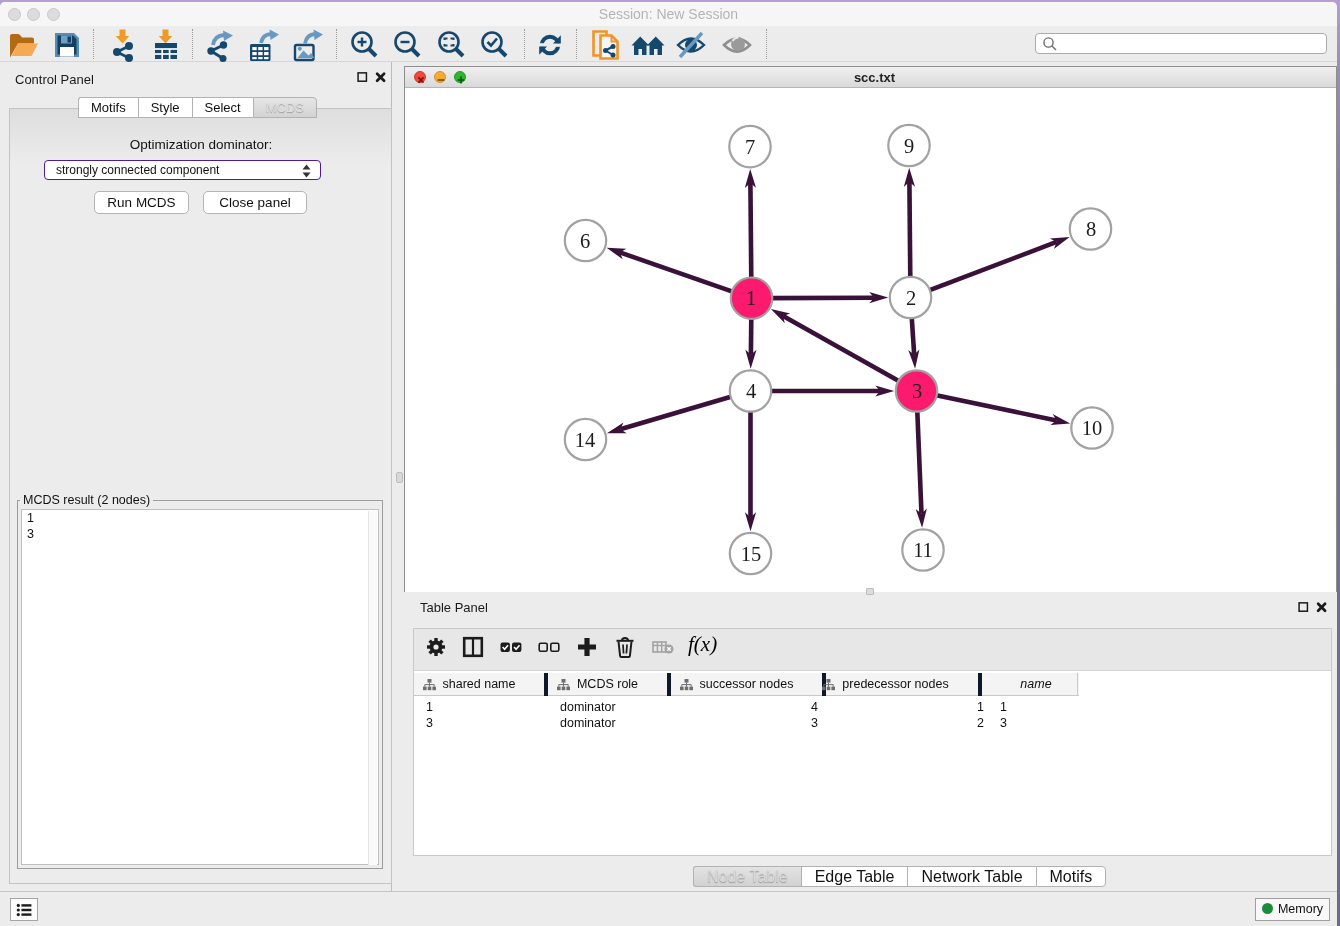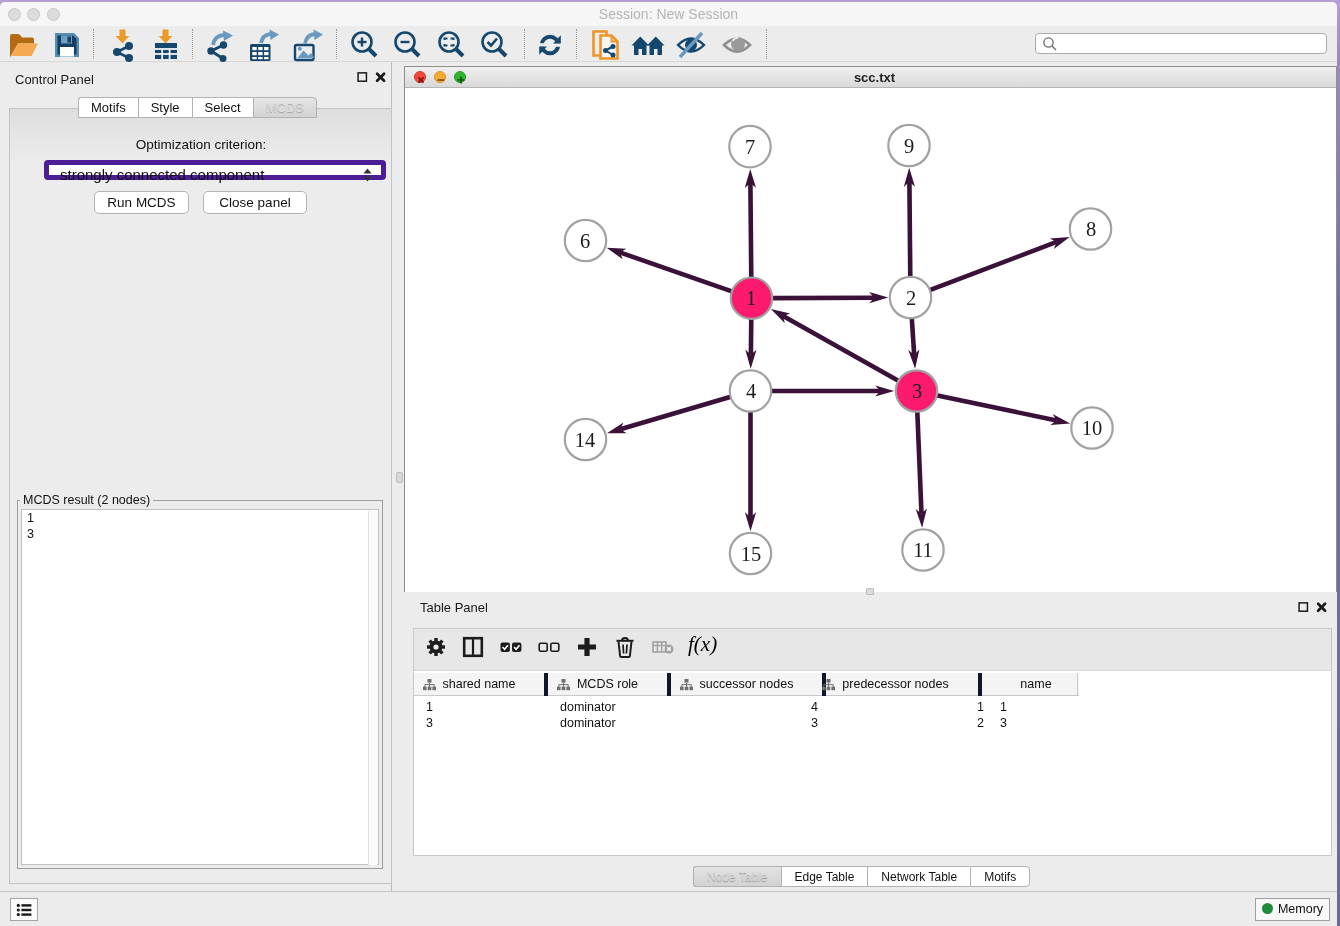--- a/index.html
+++ b/index.html
@@ -19,42 +19,42 @@
 
 #cpanel { position:absolute; left:0; top:60px; width:392px; height:829px; background:#ececec; border-right:1px solid #bcbcbc; }
 #cphead { position:absolute; left:15px; top:10px; font-size:13px; color:#1a1a1a; }
 .paneicons { position:absolute; right:7px; top:9px; width:34px; height:13px; }
 #cptabs { position:absolute; left:78px; top:35px; height:21px; font-size:13px; }
 .tab { float:left; border:1px solid #b2b2b2; border-right:none; background:#fff; height:21px; line-height:20px; padding:0 12px; color:#111; }
 .tab.first { border-radius:3px 0 0 0; }
 .tab.sel { background:linear-gradient(#e6e6e6,#d3d3d3); color:#dedede; text-shadow:0 1px 1px #9d9d9d; border-right:1px solid #b2b2b2; border-radius:0 4px 0 0; }
 #cpbody { position:absolute; left:9px; top:46px; width:383px; height:776px; border:1px solid #c3c3c3; background:linear-gradient(#dedede, #ececec 55px); }
 #optlabel { position:absolute; left:9px; top:75px; width:384px; text-align:center; font-size:13.5px; color:#111; }
-#dropdown { position:absolute; left:44px; top:98px; width:342px; height:20px; background:#fff; border:5px solid #4c1d95; border-radius:4px; font-size:15px; color:#111; line-height:19px; padding-left:11px; }
+#dropdown { position:absolute; left:44px; top:98px; width:277px; height:20px; background:#fff; border:1px solid #4c1d95; border-radius:4px; font-size:12px; color:#111; line-height:19px; padding-left:11px; }
 .btn { position:absolute; top:129px; height:23px; background:#fff; border:1px solid #b4b4b4; border-radius:5px; font-size:13.5px; color:#111; text-align:center; line-height:21px; }
 #fieldset { position:absolute; left:17px; top:438px; width:366px; height:369px; border:1px solid #9d9d9d; }
 #fslegend { position:absolute; left:2px; top:-8px; background:#ececec; padding:0 3px; font-size:12.5px; color:#111; }
 #fsbox { position:absolute; left:3px; top:8px; width:358px; height:356px; background:#fff; border:1px solid #c0c0c0; font-size:12.5px; color:#111; }
 #fsscroll { position:absolute; right:1px; top:1px; width:9px; height:354px; background:#fafafa; border-left:1px solid #e3e3e3; }
 
 #netwin { position:absolute; left:404px; top:64px; width:933px; height:526px; border:1px solid #8e8e8e; border-bottom:none; background:#fff; }
 #nettitle { position:absolute; left:0; top:0; width:100%; height:21px; background:linear-gradient(#f0f0f0,#d9d9d9); border-bottom:1px solid #b5b5b5; }
 #nettitle .txt { position:absolute; width:100%; left:4px; text-align:center; top:3px; font-size:13px; font-weight:bold; color:#222; }
 .mac { position:absolute; top:4px; width:12px; height:12px; border-radius:50%; }
 #netcanvas { position:absolute; left:0; top:22px; width:931px; height:504px; background:#fff; }
 
 #tpanel { position:absolute; left:404px; top:590px; width:933px; height:299px; background:#ececec; }
 #tphead { position:absolute; left:16px; top:8px; font-size:13px; color:#1a1a1a; }
 #tbox { position:absolute; left:9px; top:36px; width:919px; height:228px; background:#fff; border:1px solid #c9c9c9; }
 #ttoolbar { position:absolute; left:0px; top:0px; width:100%; height:42px; background:#e7e7e7; border-bottom:1px solid #d4d4d4; }
 #thead { position:absolute; left:0; top:44px; width:665px; height:23px; background:#f4f4f4; border-bottom:1px solid #c9c9c9; font-size:12.5px; color:#111; }
 .hcell { position:absolute; top:0; height:23px; border-right:4px solid #0f172a; text-align:center; line-height:22px; }
 .hicon { position:absolute; left:9px; top:6px; }
 .trow { position:absolute; font-size:12.5px; color:#111; height:16px; line-height:16px; }
-#ttabs { position:absolute; left:289px; top:274px; height:22px; font-size:12px; }
+#ttabs { position:absolute; left:289px; top:274px; height:22px; font-size:16px; }
 .ttab { float:left; border:1px solid #b2b2b2; border-right:none; background:#fff; height:21px; line-height:20px; padding:0 13px; color:#111; }
 .ttab.sel { background:linear-gradient(#e3e3e3,#d2d2d2); color:#d8d8d8; text-shadow:0 1px 1px #969696; border-radius:3px 0 0 3px; }
 .ttab.last { border-right:1px solid #b2b2b2; border-radius:0 4px 4px 0; }
 
 #statusbar { position:absolute; left:0; top:889px; width:1337px; height:33px; background:#ececec; border-top:1px solid #c4c4c4; }
 #memtbn { position:absolute; right:7px; top:6px; width:75px; height:23px; background:#f8f8f8; border:1px solid #9f9f9f; font-size:12.5px; color:#111; text-align:center; line-height:21px; }
 #listbtn { position:absolute; left:10px; top:6px; width:28px; height:23px; background:#fbfbfb; border:1px solid #a5a5a5; }
 </style>
 </head>
 <body>
@@ -213,21 +213,21 @@
           <line x1="30" y1="3" x2="22.5" y2="10.5"></line>
         </g>
     </svg>
     <div id="cpbody"></div>
     <div id="cptabs">
       <div class="tab first">Motifs</div>
         <div class="tab">Style</div>
         <div class="tab">Select</div>
         <div class="tab sel">MCDS</div>
     </div>
-    <div id="optlabel">Optimization criterion:</div>
+    <div id="optlabel">Optimization dominator:</div>
     <div id="dropdown">strongly connected component<svg style="position:absolute;right:8px;top:3px" width="11" height="14" viewBox="0 0 11 14">
           <path d="M5.5,0.5 L9.5,5.5 H1.5 z" fill="#333"></path>
           <path d="M5.5,13.5 L9.5,8.5 H1.5 z" fill="#333"></path>
         </svg></div>
     <div class="btn" style="left:94px;width:95px;">Run MCDS</div>
     <div class="btn" style="left:203px;width:104px;">Close panel</div>
     <div id="fieldset">
       <div id="fslegend">MCDS result (2 nodes)</div>
       <div id="fsbox">
           <div style="padding:0 0 0 5px;line-height:16px;">1<br>3</div>
@@ -431,21 +431,21 @@
                 <rect x="9.4" y="7.6" width="3.6" height="3.6"></rect>
               </g>
               <g stroke="#6e6e6e" stroke-width="1">
                 <line x1="6.5" y1="3.6" x2="6.5" y2="5.6"></line>
                 <line x1="1.8" y1="5.6" x2="11.2" y2="5.6"></line>
                 <line x1="6.5" y1="5.6" x2="6.5" y2="7.6"></line>
                 <line x1="11.2" y1="5.6" x2="11.2" y2="7.6"></line>
                 <line x1="1.8" y1="5.6" x2="1.8" y2="7.6"></line>
               </g>
             </svg></div>
-        <div class="hcell" style="left:581px;width:83px;border-right:1px solid #c9c9c9;">name</div>
+        <div class="hcell" style="left:581px;width:83px;border-right:1px solid #c9c9c9;font-style:italic;">name</div>
       </div>
       <div id="trows">
         <div class="trow" style="left:12px;top:70px;">1</div>
         <div class="trow" style="left:146px;top:70px;">dominator</div>
         <div class="trow" style="left:257px;top:70px;width:147px;text-align:right;">4</div>
         <div class="trow" style="left:412px;top:70px;width:158px;text-align:right;">1</div>
         <div class="trow" style="left:586px;top:70px;">1</div>
         <div class="trow" style="left:12px;top:86px;">3</div>
         <div class="trow" style="left:146px;top:86px;">dominator</div>
         <div class="trow" style="left:257px;top:86px;width:147px;text-align:right;">3</div>

